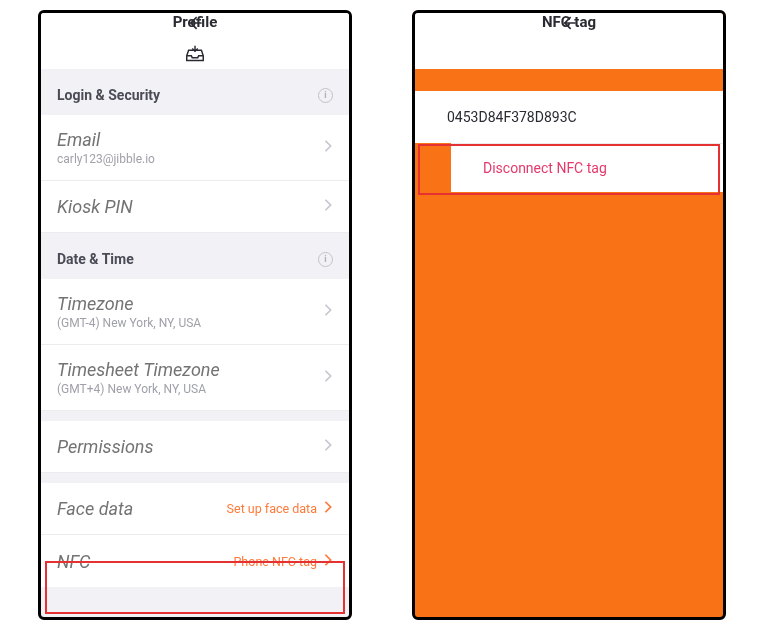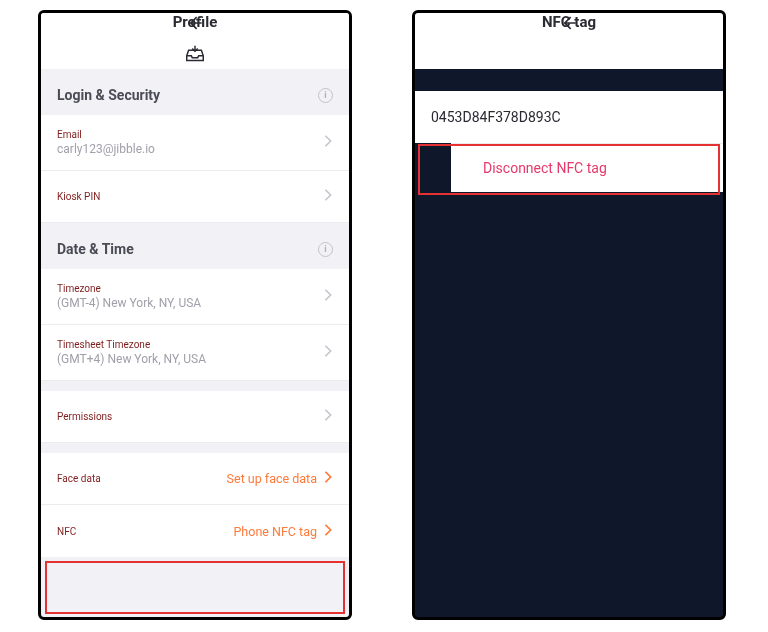--- a/index.html
+++ b/index.html
@@ -22,21 +22,21 @@
     height: 610px;
     border: 3px solid #000;
     border-radius: 6px;
     background: #f2f2f6;
     overflow: hidden;
     display: flex;
     flex-direction: column;
     position: relative;
   }
   .phone2 {
-    background: #0f172a;
+    background: #f97316;
   }
   .header {
     background: #ffffff;
     height: 56px;
     display: flex;
     align-items: center;
     justify-content: space-between;
     padding: 0 14px;
     flex-shrink: 0;
     flex-direction: column;
@@ -65,38 +65,38 @@
   .row {
     background: #ffffff;
     display: flex;
     align-items: center;
     justify-content: space-between;
     padding: 14px 16px;
     border-bottom: 1px solid #ececef;
     min-height: 52px;
   }
   .row .texts { display:flex; flex-direction: column; gap:2px; }
-  .row .label { font-size: 10px; color: #7f1d1d; }
+  .row .label { font-size: 18px; color: #737373; font-style: italic; }
   .row .sub { font-size: 12px; color: #a0a0aa; }
   .chevron svg { width: 10px; height: 14px; stroke: #c7c7cf; stroke-width: 2; fill: none; }
   .action-line { display:flex; align-items:center; gap:6px; }
   .orange { color: #ff7a3a; font-size: 12.5px; }
   .orange-chevron svg { stroke: #ff7a3a; }
   .gap { height: 10px; }
   .highlight-bottom {
     position: absolute;
     left: 4px; right: 4px; bottom: 3px;
     height: 53px;
     border: 2.5px solid #e53131;
     pointer-events: none;
   }
   
   .nfc-id-row {
     background:#fff;
-    padding: 18px 16px;
+    padding: 18px 32px;
     font-size: 14px;
     color: #2a2a32;
   }
   .disconnect-row {
     background:#fff;
     padding: 16px 32px;
     font-size: 14px;
     color: #e6396b;
     border-top: 1px solid #ececef;
     margin-left: 36px;

